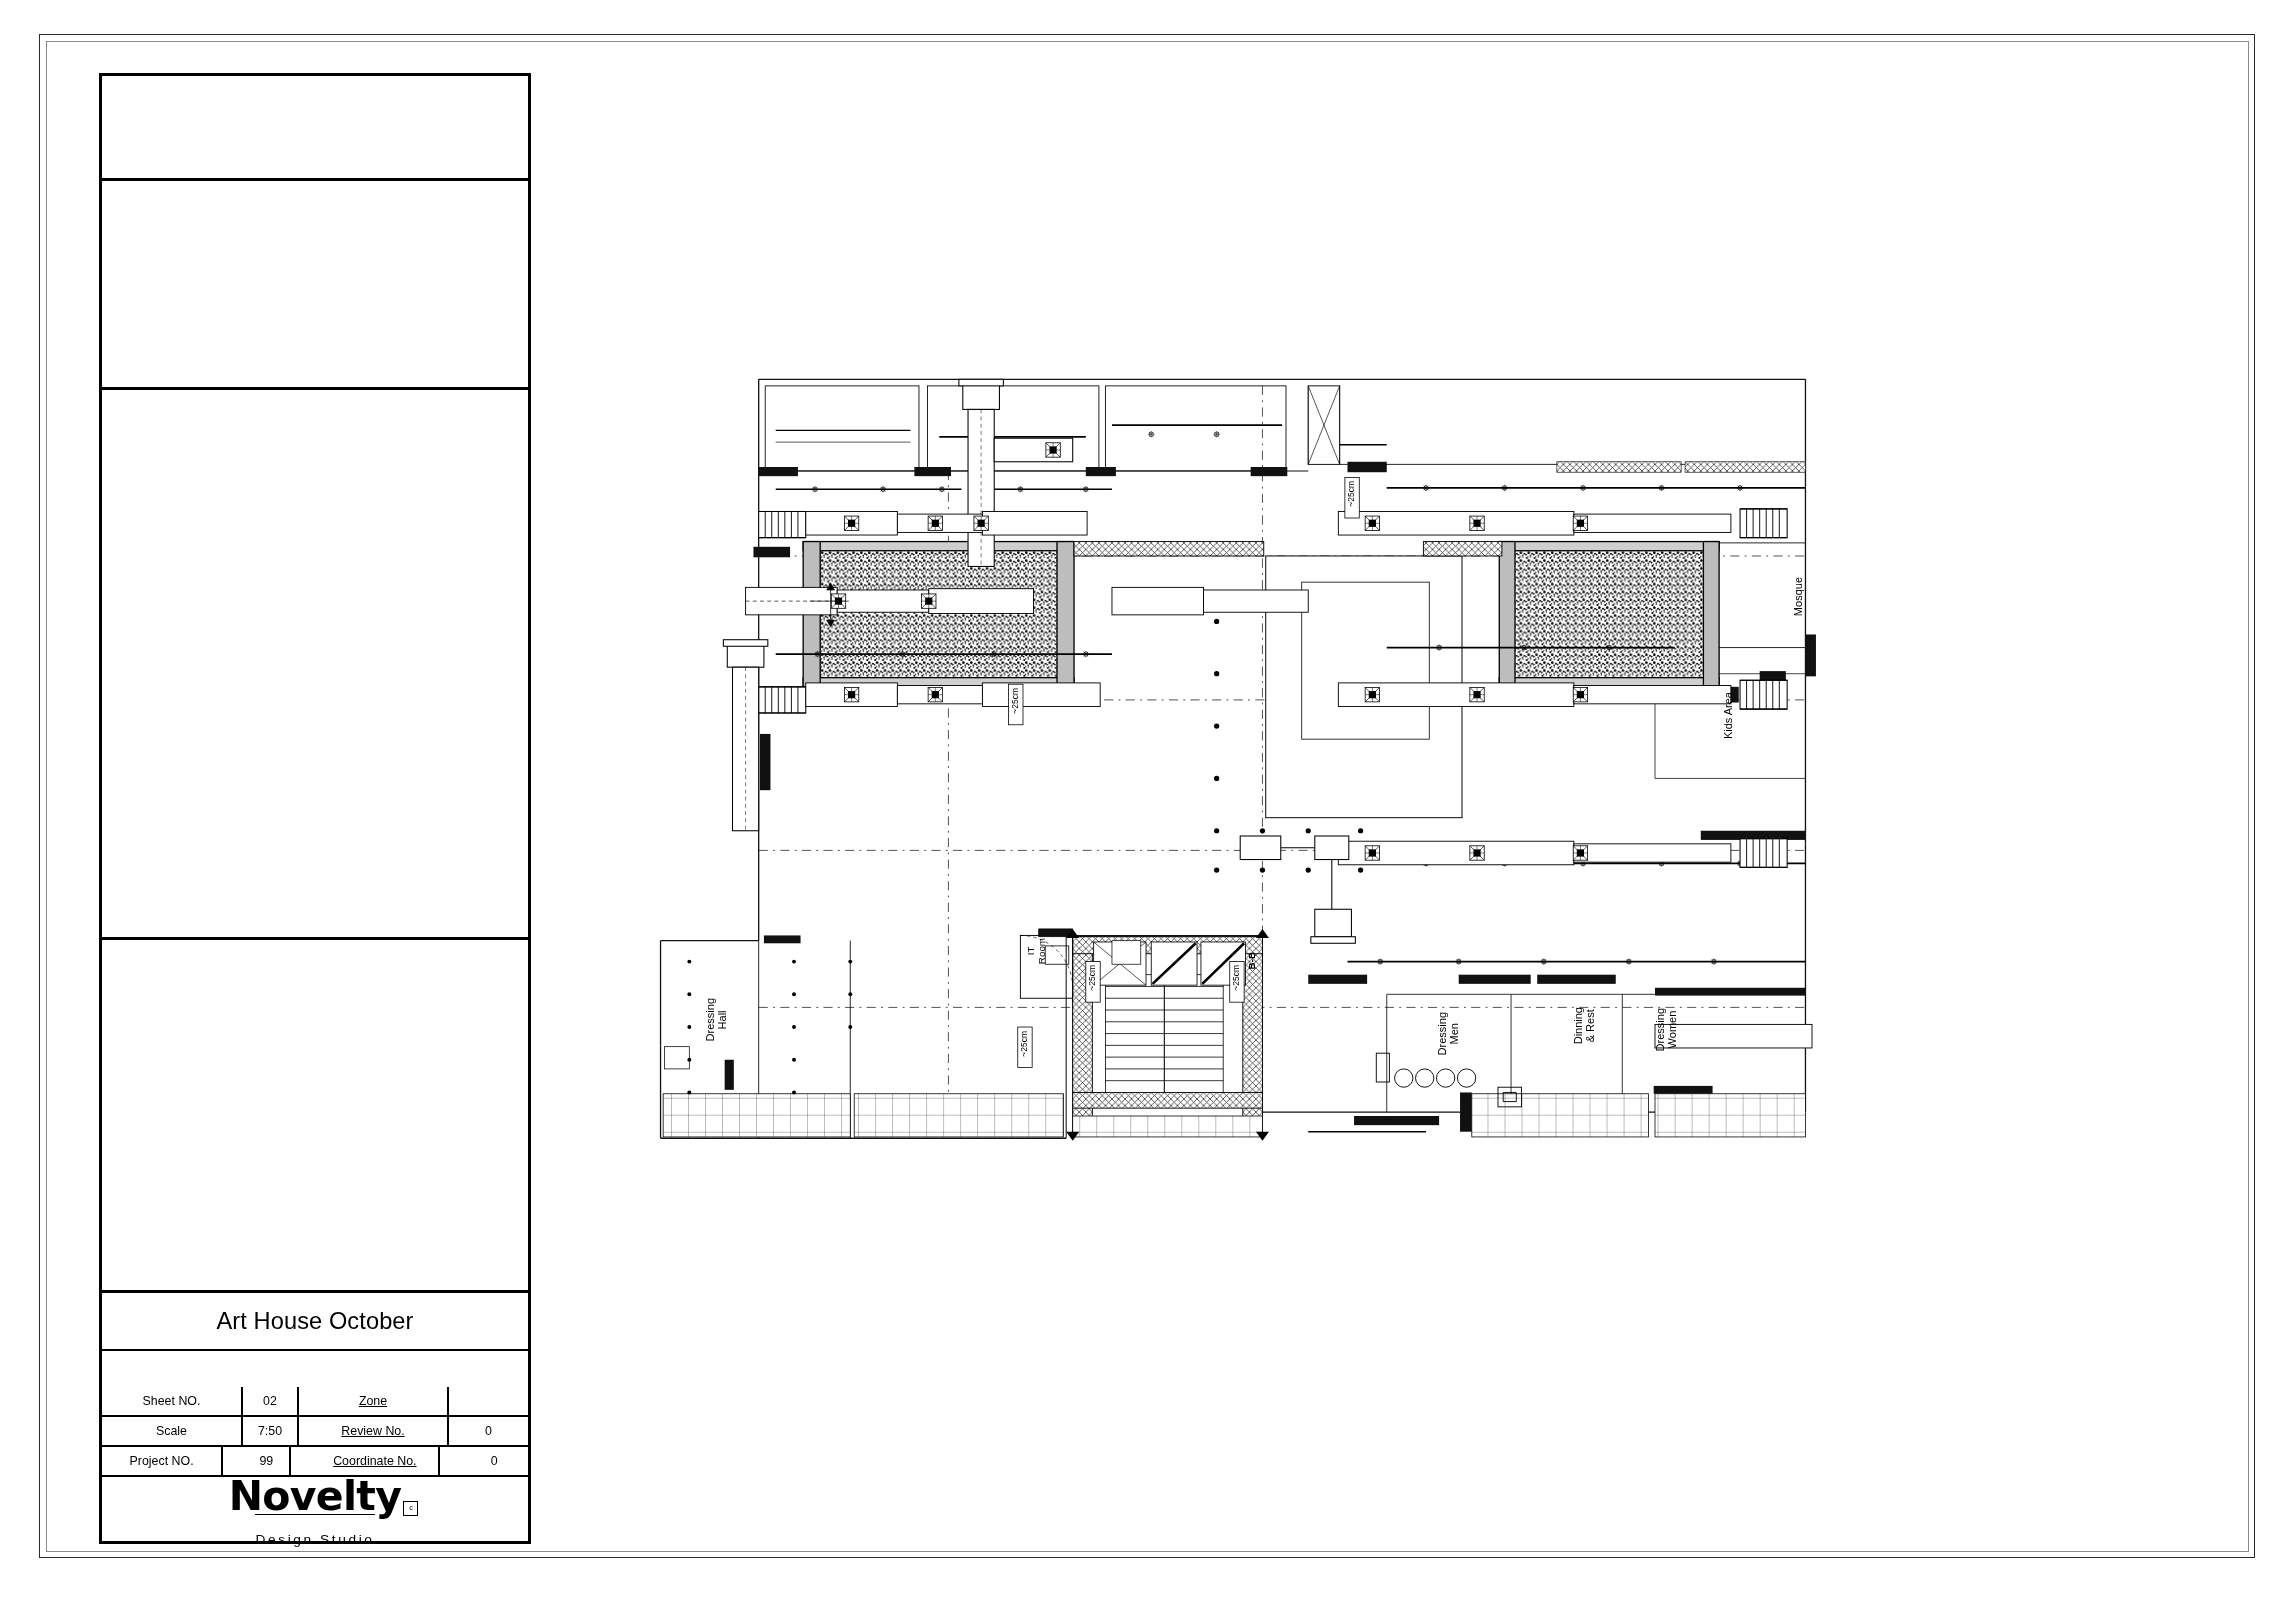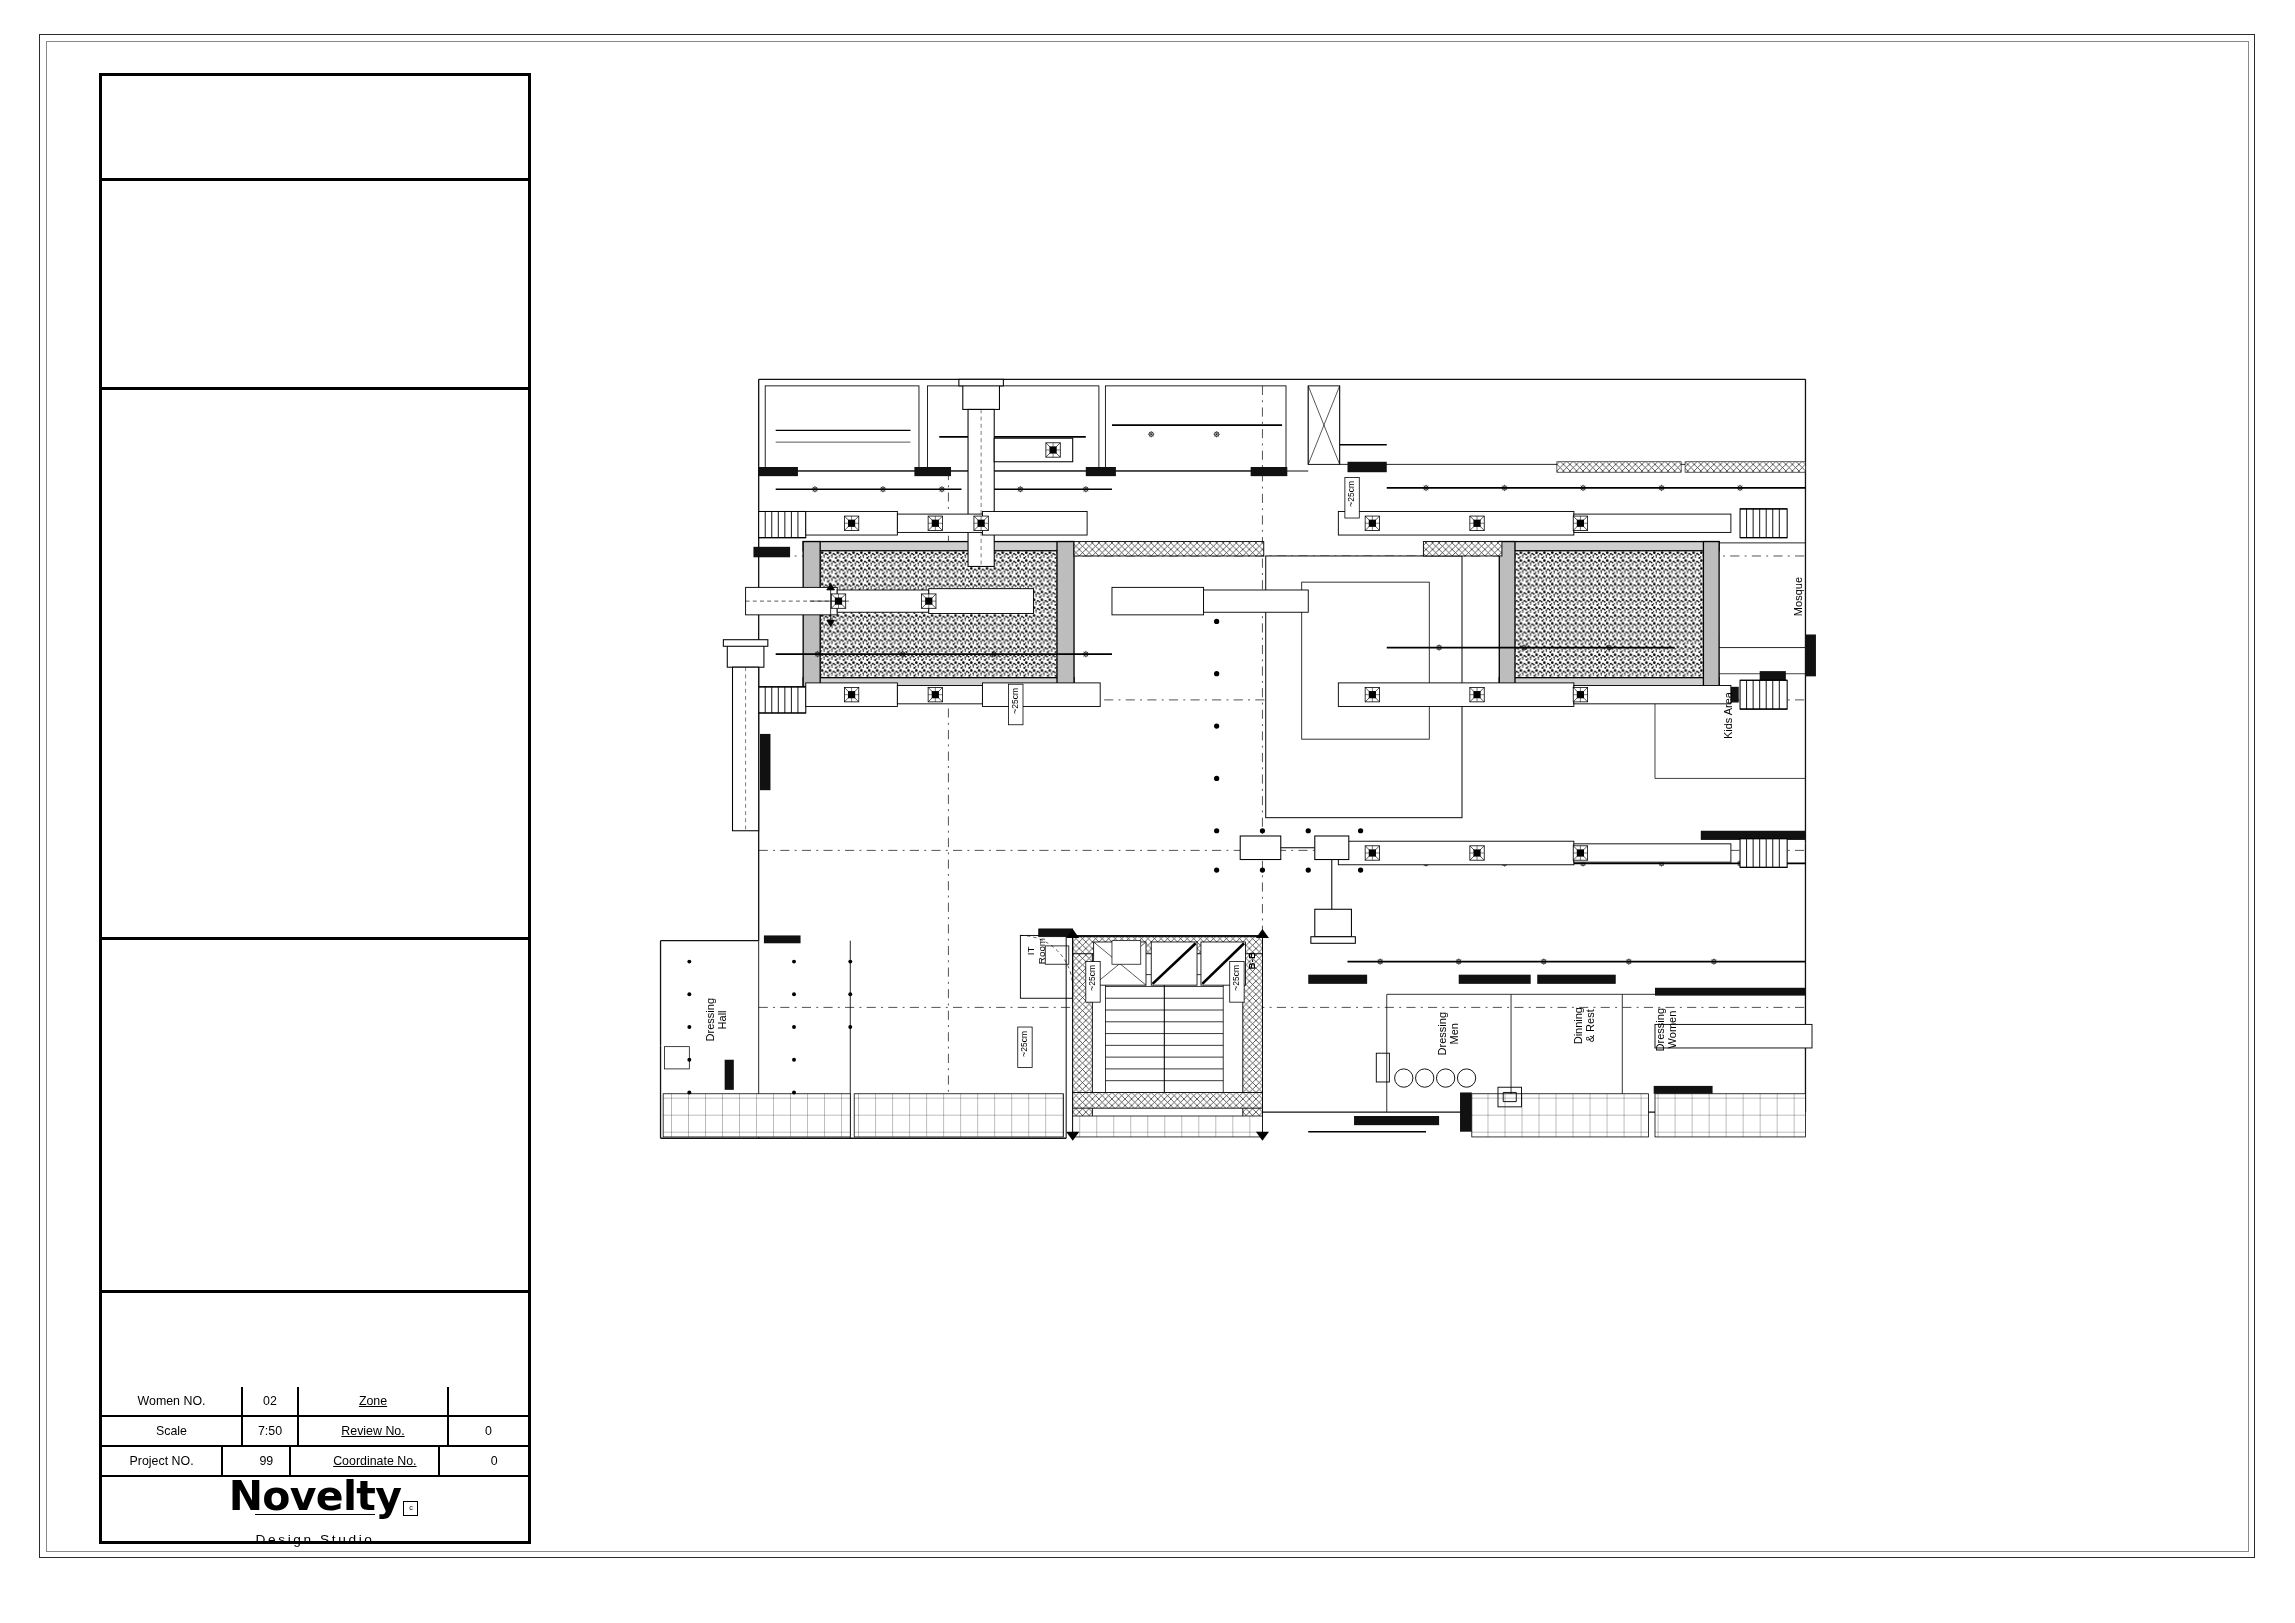--- a/index.html
+++ b/index.html
@@ -188,25 +188,28 @@
 
   <div class="outer-border"></div>
   <div class="outer-border-2"></div>
 
   <div class="titleblock">
     <div class="tb-cell tb-c1"></div>
     <div class="tb-cell tb-c2"></div>
     <div class="tb-cell tb-c3"></div>
     <div class="tb-cell tb-c4"></div>
 
+    <div class="tb-title-row">
+      <span class="txt">Art House October</span>
+    </div>
 
 
     <div class="tb-grid">
       <div class="row">
-        <div class="cell c-w1">Women NO.</div>
+        <div class="cell c-w1">Sheet NO.</div>
         <div class="cell c-w2">02</div>
         <div class="cell c-w3">Zone</div>
         <div class="cell c-w4"></div>
       </div>
       <div class="row">
         <div class="cell c-w1">Scale</div>
         <div class="cell c-w2">7:50</div>
         <div class="cell c-w3">Review No.</div>
         <div class="cell c-w4">0</div>
       </div>

